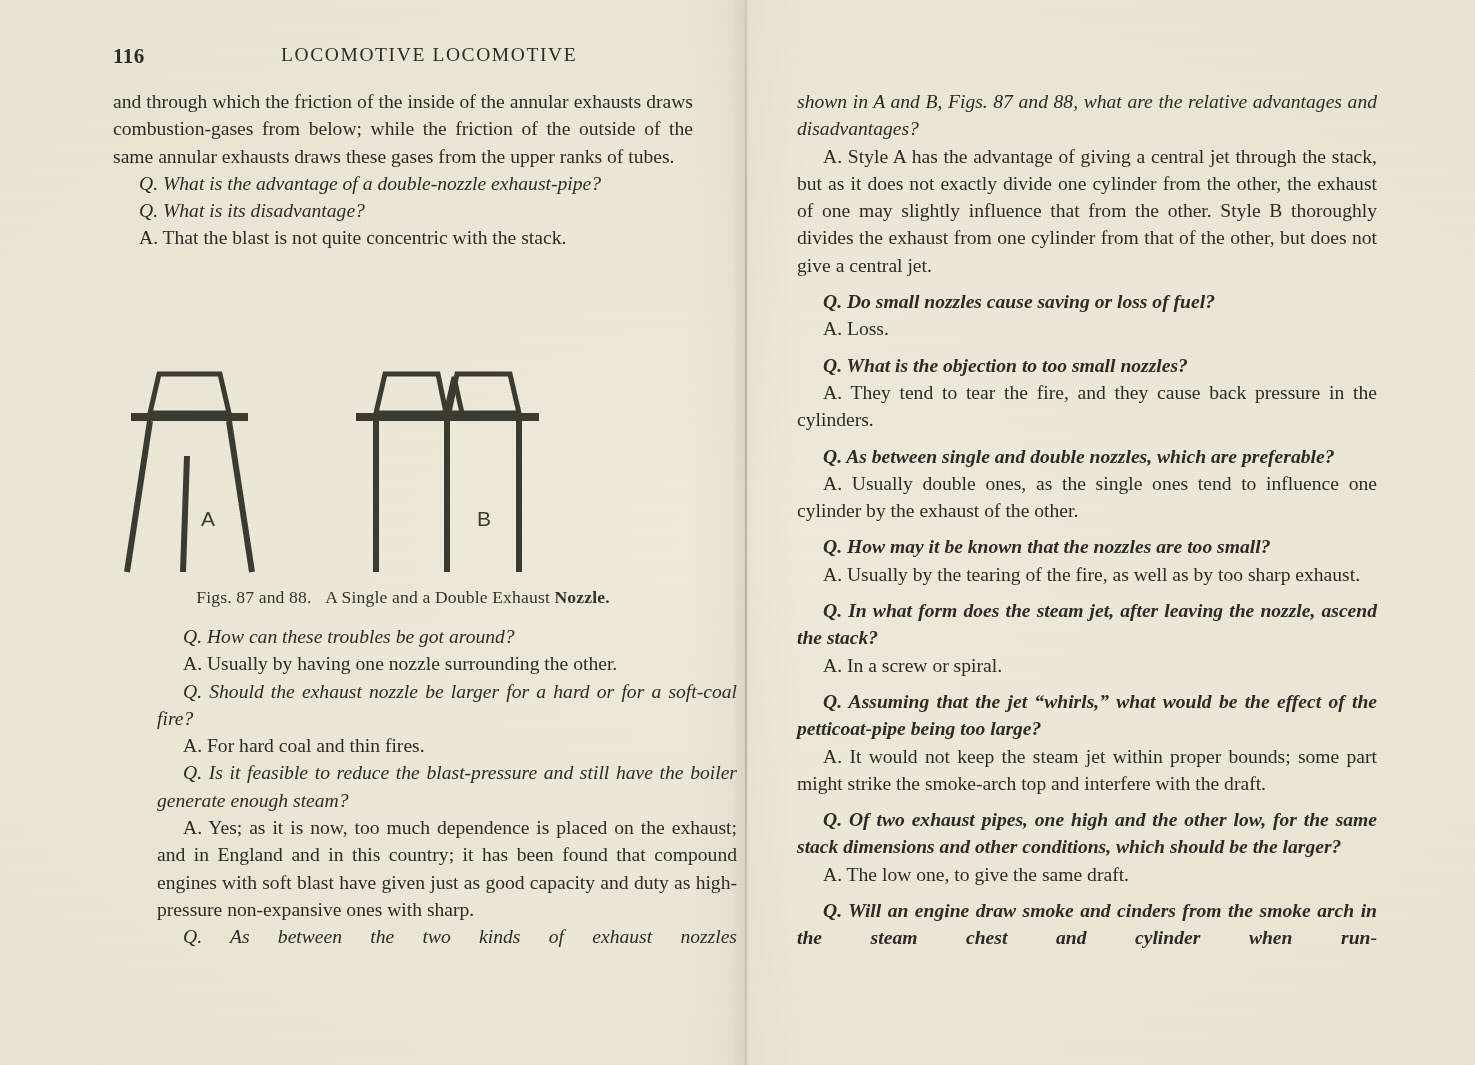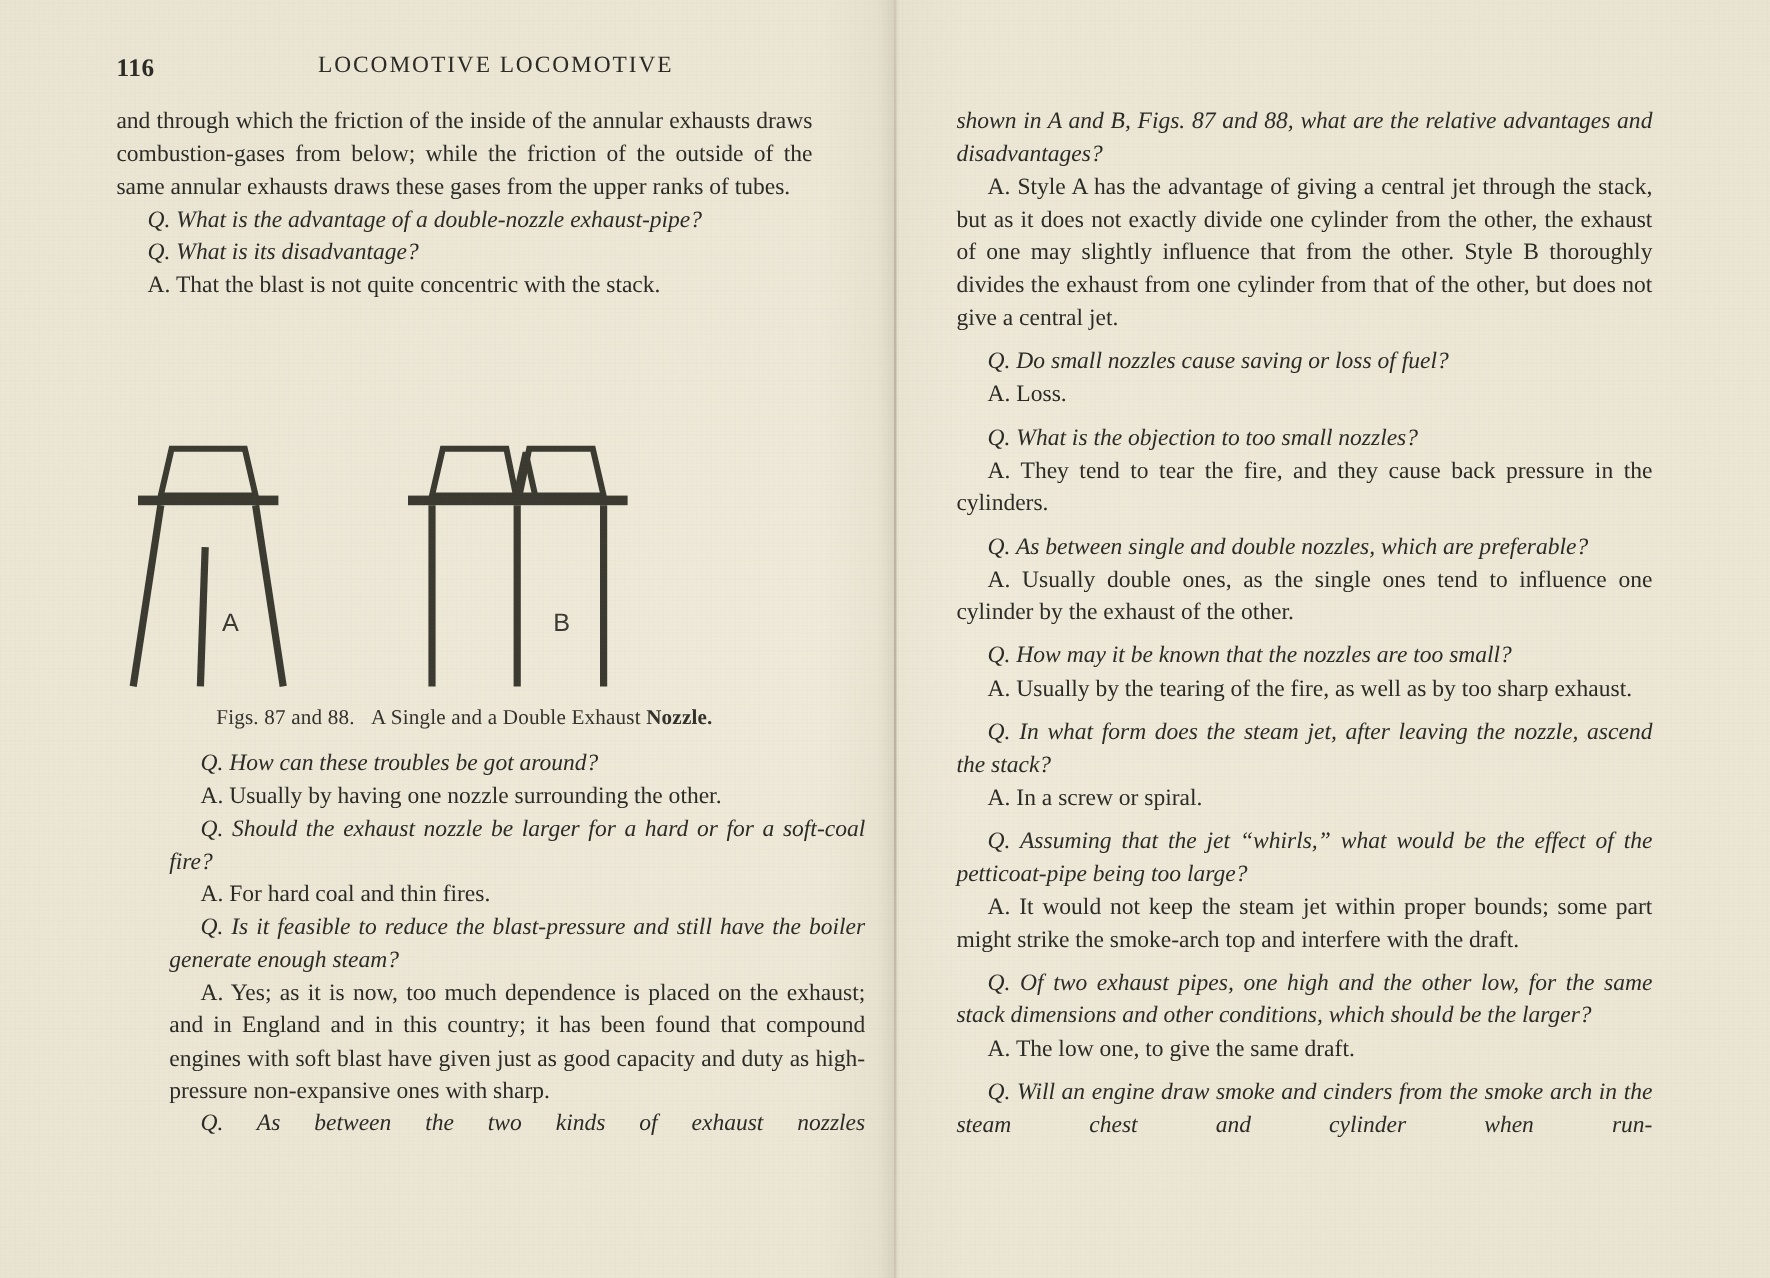--- a/index.html
+++ b/index.html
@@ -56,21 +56,21 @@
       rgba(110,100,80,0.32) 60%,
       rgba(110,100,80,0.12) 100%);
     pointer-events: none;
   }
 
   .page-half {
     position: absolute;
     top: 0;
     height: 1065px;
   }
-  #left-page  { left: 0;   width: 825px; }
+  #left-page  { left: 16px;   width: 825px; }
   #right-page { left: 745px; width: 730px; }
 
   
   .runhead {
     position: absolute;
     top: 44px;
     height: 26px;
     font-size: 19.5px;
     letter-spacing: .6px;
     white-space: nowrap;
@@ -98,21 +98,21 @@
   }
   #col-left  { left: 97px; }
   #col-right { left: 797px; }
 
   .para {
     margin: 0;
     text-indent: 0;
   }
   .para.qblock { text-indent: 26px; }
   .q { font-style: italic; }
-  .spaced { margin-top: 9px; }
+  .spaced { margin-top: 9px; font-weight: bold; }
   .para:last-child { }
 
   
   .fulljust { text-align-last: justify; }
 
   
   #figure-block {
     position: absolute;
     left: 97px;
     top: 344px;

